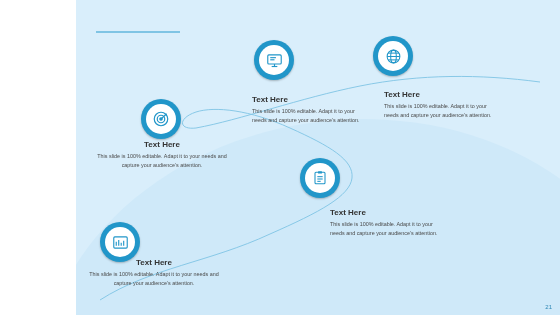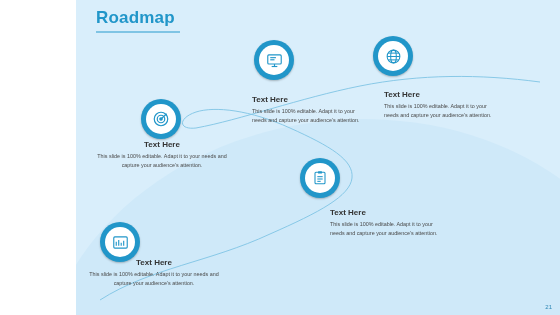--- a/index.html
+++ b/index.html
@@ -131,21 +131,20 @@
 <body>
 
 <div id="slide">
 
   <div class="left-bar"></div>
 
   <div class="canvas">
     <div class="canvas-swoosh"></div>
   </div>
 
-  <div class="title">Roadmap</div>
   <div class="title-underline"></div>
 
   <svg class="path-svg" viewBox="0 0 560 315">
     <path d="M 100 300 C 150 268, 210 262, 270 234 C 320 212, 350 196, 352 178
              C 354 160, 330 146, 290 128 C 250 110, 215 106, 196 112
              C 178 118, 178 130, 196 128 C 240 120, 300 98, 360 86
              C 420 74, 480 74, 540 82" fill="none" stroke="#7fc4e4" stroke-width="0.9"></path>
   </svg>
 
   <div class="pin" style="left:100px; top:222px;">

